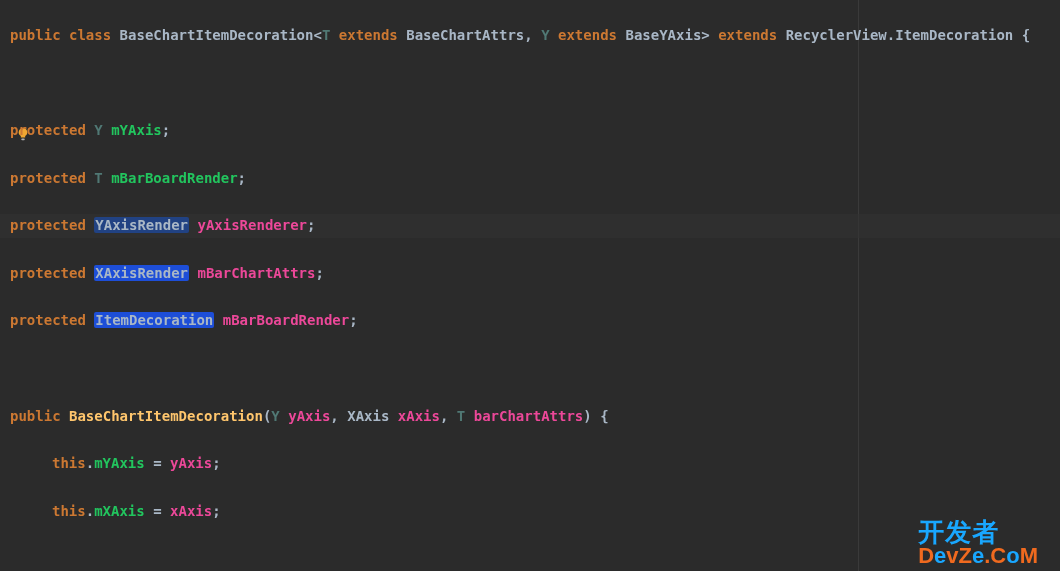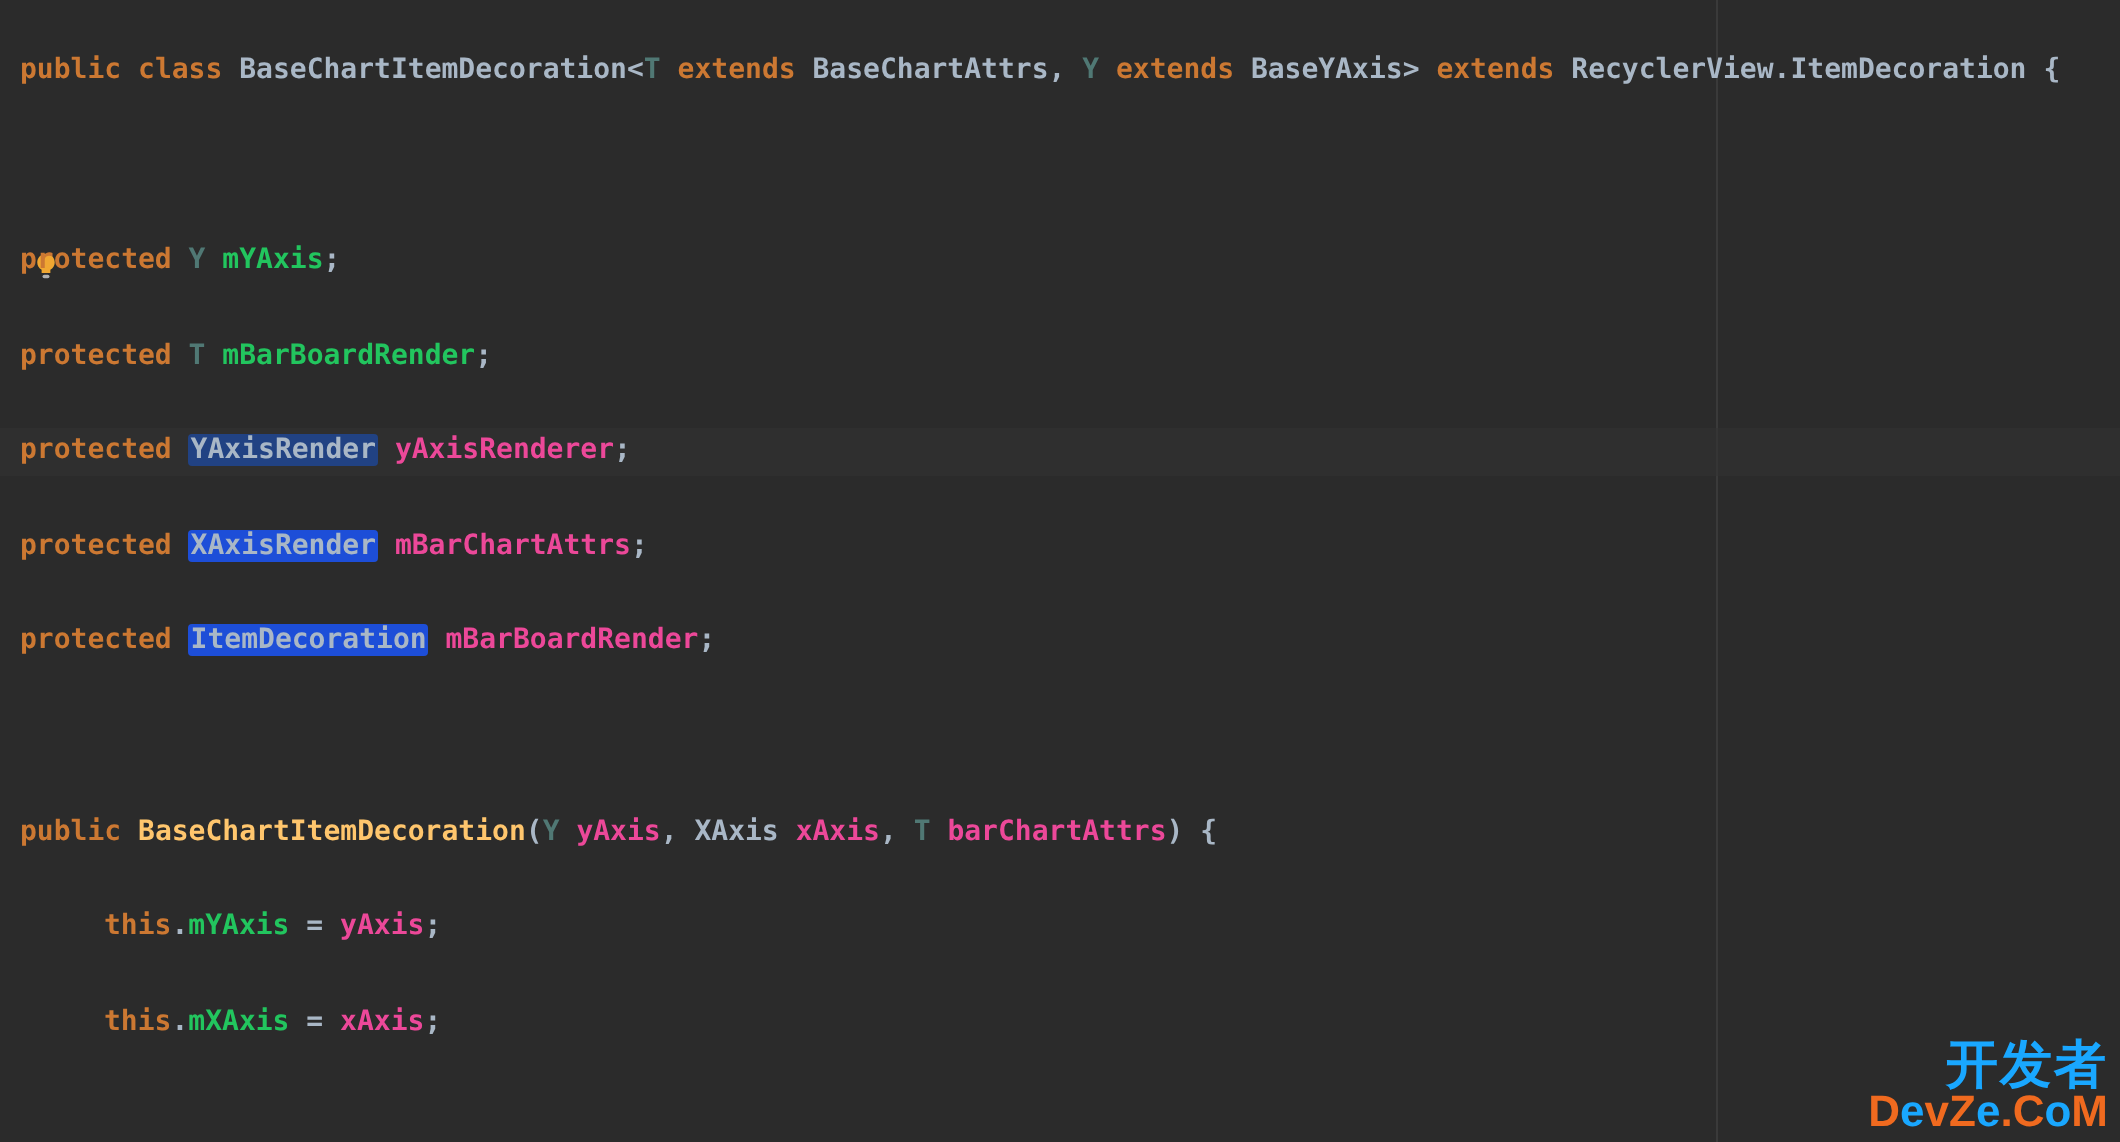--- a/index.html
+++ b/index.html
@@ -42,24 +42,23 @@
   }
   .vguide {
     position:absolute;
     top:0; bottom:0;
     left:858px;
     width:1px;
     background:#3a3a3a;
   }
   .watermark {
     position:absolute;
-    right:6px; bottom:4px;
+    right:22px; bottom:4px;
     font-family: Arial, sans-serif;
     font-weight: bold;
-    text-align:right;
     line-height: 1.0;
     pointer-events:none;
     margin-top:22px;
   }
   .watermark .wm1 { color:#19a7ff; font-size:26px; letter-spacing:1px;}
   .watermark .wm2 { color:#f06a1f; font-size:22px; }
   .watermark .wm2 .alt { color:#19a7ff; }
 </style>
 </head>
 <body>

